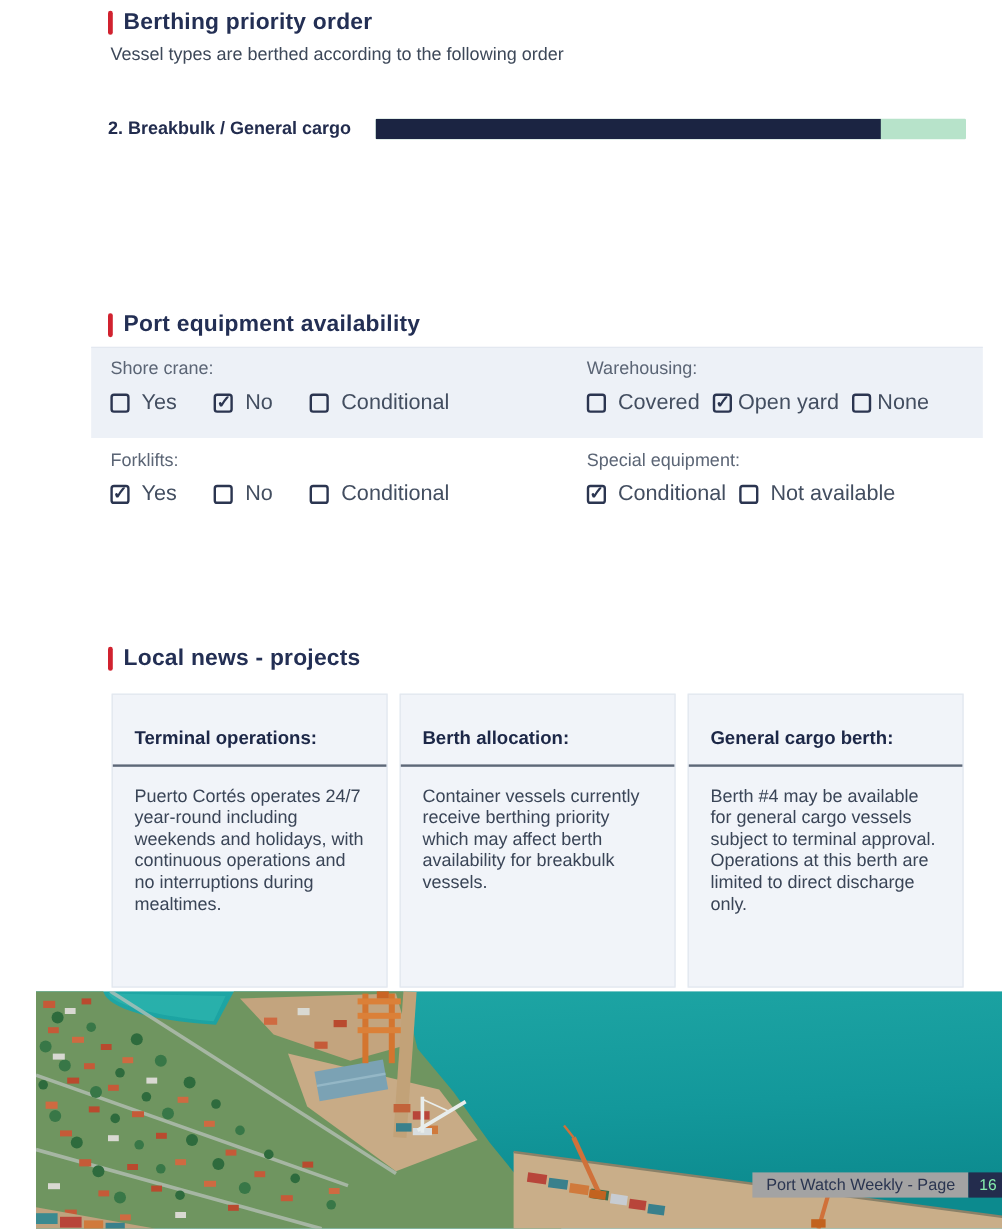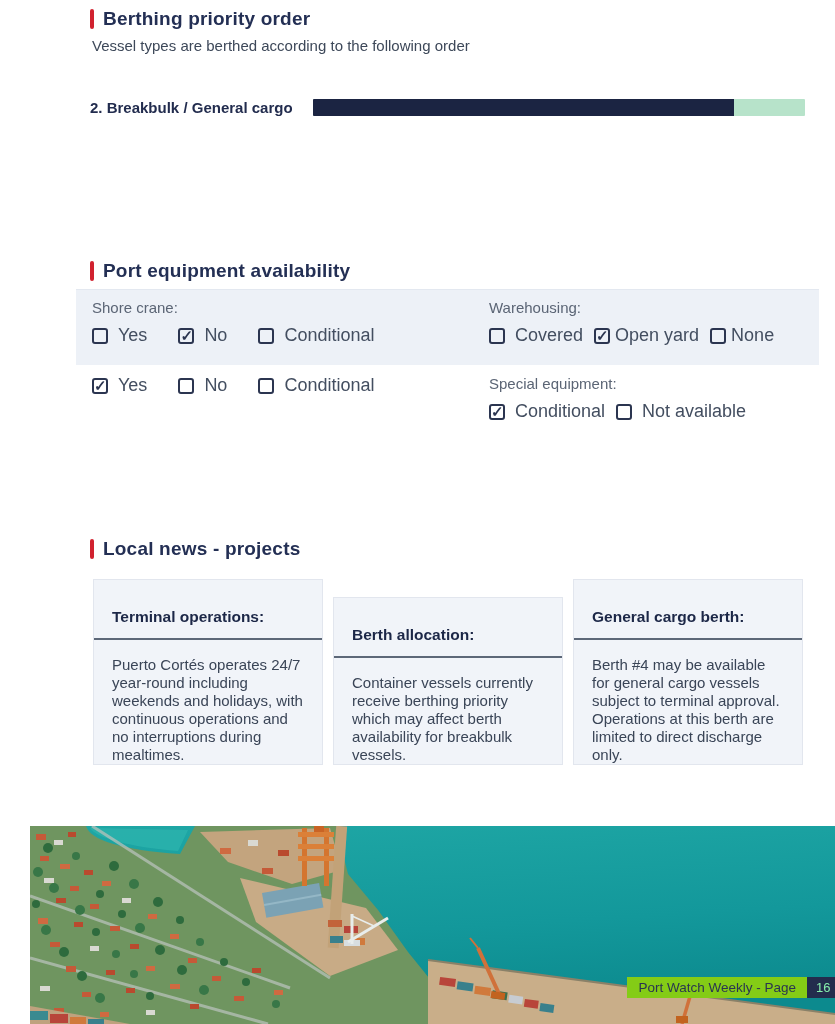--- a/index.html
+++ b/index.html
@@ -37,32 +37,32 @@
   .cbox {
     width:16px; height:16px; border:2px solid #2b3550; border-radius:3px;
     color:#2b3550; font-size:15px; font-weight:bold; line-height:12px; text-align:center;
     flex:0 0 auto; overflow:visible;
   }
   .eq-col1 .cbox { margin-right:10px; }
   .eq-col2 .cbox { margin-right:5px; }
   .opt-label { font-size:18px; color:#434e60; }
 
   
-  #cards { top:578px; left:63px; width:710px; height:187px; display:flex; gap:10px;align-items:flex-end; }
+  #cards { top:578px; left:63px; width:710px; height:245px; display:flex; gap:10px; }
   .card { flex:1; background:#f1f4f9; border:1px solid #e2e6ee; display:flex; flex-direction:column; }
   .card-title { font-size:15.5px; font-weight:bold; color:#1c2747; padding:28px 18px 12px 18px; }
   .card-rule { border:none; border-top:2px solid #5d6878; margin:0; width:100%; }
   .card-body { font-size:15px; line-height:18px; color:#3a4557; padding:16px 16px 0 18px; }
 
   
   #photo { top:826px; left:0; width:835px; height:198px; }
   #photo svg { display:block; }
   .badge { position:absolute; top:151px; right:4px; display:flex; height:21px; }
   .badge-label {
-    background:#84cc16; color:#2a3550; font-size:13.5px;
+    background:#a3a3a3; color:#2a3550; font-size:13.5px;
     display:flex; align-items:center; padding:0 11px;
   }
   .badge-num {
     background:#232c4d; color:#86efac; font-size:13px;
     display:flex; align-items:center; padding:0 9px; min-width:54px;
   }
 </style>
 </head>
 <body>
 
@@ -118,20 +118,21 @@
       <label class="opt">
         <span class="cbox"></span>
         <span class="opt-label">None</span>
       </label>
     </div>
   </div>
 </div>
 
 <div class="abs eq-panel" id="eq-row2">
   <div class="eq-col1">
+    <div class="eq-label">Forklifts:</div>
     <div class="eq-options">
       <label class="opt">
         <span class="cbox">✓</span>
         <span class="opt-label">Yes</span>
       </label>
       <label class="opt">
         <span class="cbox"></span>
         <span class="opt-label">No</span>
       </label>
       <label class="opt">

